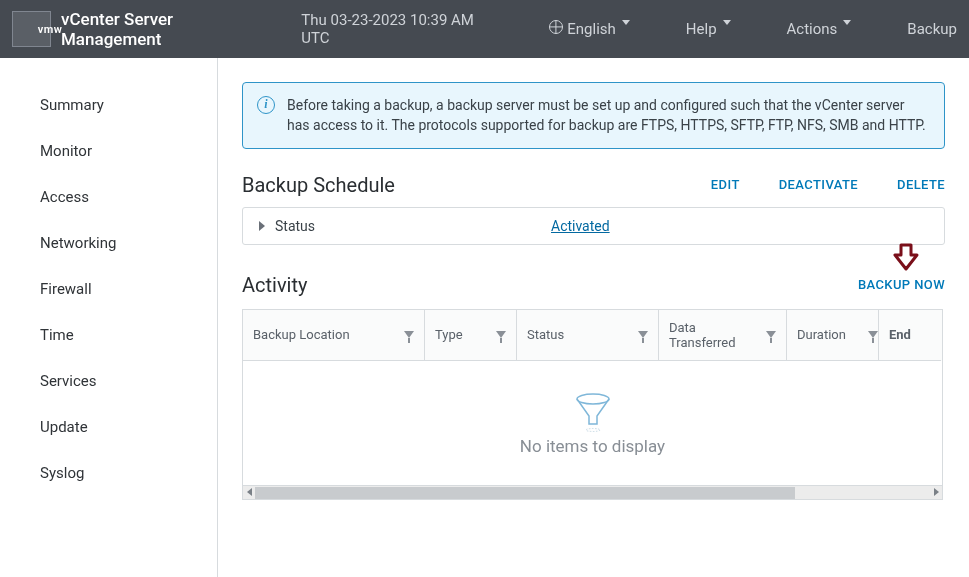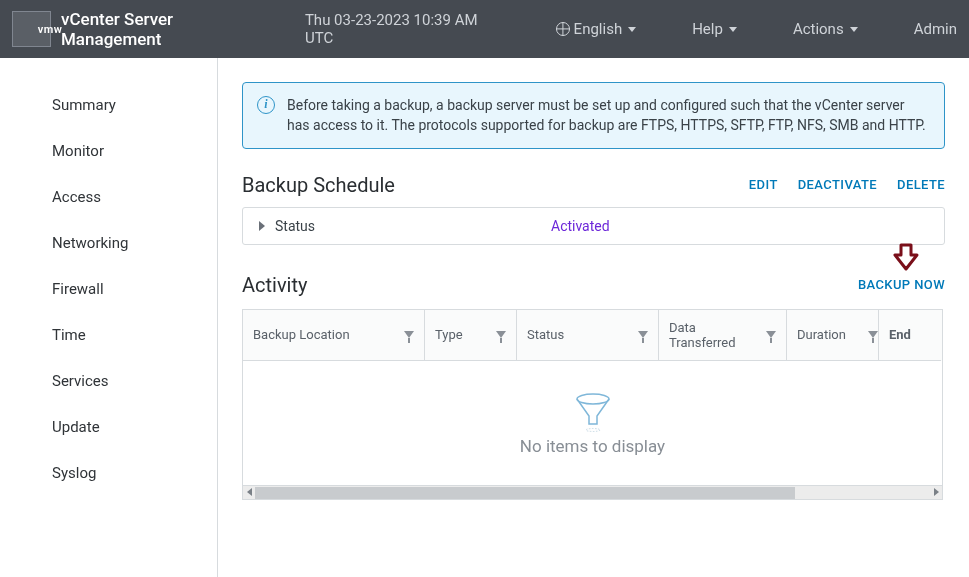--- a/index.html
+++ b/index.html
@@ -42,21 +42,21 @@
     font-weight: 600;
     letter-spacing: 0.5px;
     color: #ffffff;
     padding-left: 37px;
   }
   .top-item {
     margin-left: 28px;
     margin-right: 28px;
     color: #cfd3d8;
     display: flex;
-    align-items: center;
+    align-items: flex-start;
     gap: 4px;
     cursor: pointer;
     font-size: 15px;
   }
   .top-item.first { margin-left: 8px; }
   .caret-down {
     width: 0; height: 0;
     border-left: 4px solid transparent;
     border-right: 4px solid transparent;
     border-top: 5px solid #cfd3d8;
@@ -87,21 +87,20 @@
   
   .body-wrap {
     display: flex;
     height: calc(100% - 58px);
   }
   .sidebar {
     width: 218px;
     border-right: 1px solid #d7dbde;
     padding-top: 24px;
     background: #ffffff;
-    padding-left: 12px;
   }
   .sidebar-item {
     padding: 14px 20px 14px 40px;
     font-size: 15px;
     color: #303438;
     cursor: pointer;
   }
   .sidebar-item.active {
     background: #dfe2e6;
     border-radius: 4px;
@@ -152,21 +151,21 @@
     justify-content: space-between;
     margin-bottom: 10px;
   }
   .section-title {
     font-size: 20px;
     font-weight: 400;
     color: #2a2e32;
   }
   .section-actions {
     display: flex;
-    gap: 20px;
+    gap: 39px;
     margin-left: 36px;
   }
   .link-btn {
     color: #0079b8;
     font-size: 13px;
     font-weight: 500;
     letter-spacing: 0.4px;
     cursor: pointer;
   }
 
@@ -182,21 +181,21 @@
     margin-bottom: 28px;
   }
   .chevron-right {
     width: 0; height: 0;
     border-top: 5px solid transparent;
     border-bottom: 5px solid transparent;
     border-left: 6px solid #6a7078;
     margin-right: 10px;
   }
   .status-label { flex: 0 0 276px; }
-  .status-value { color: #6d28d9; }
+  .status-value { color: #0369a1; text-decoration: underline; }
 
   
   .activity-header {
     display: flex;
     align-items: center;
     justify-content: space-between;
     margin-bottom: 12px;
     position: relative;
     gap: 37px;
   }
@@ -301,21 +300,21 @@
   </div>
   <div class="top-item">
     <span>Help</span>
     <span class="caret-down"></span>
   </div>
   <div class="top-item">
     <span>Actions</span>
     <span class="caret-down"></span>
   </div>
   <div class="top-item" style="margin-right:0;">
-    <span>Admin</span>
+    <span>Backup</span>
   </div>
 </div>
 
 <div class="body-wrap">
 
   <div class="sidebar">
     <div class="sidebar-item">Summary</div>
     <div class="sidebar-item">Monitor</div>
     <div class="sidebar-item">Access</div>
     <div class="sidebar-item">Networking</div>

